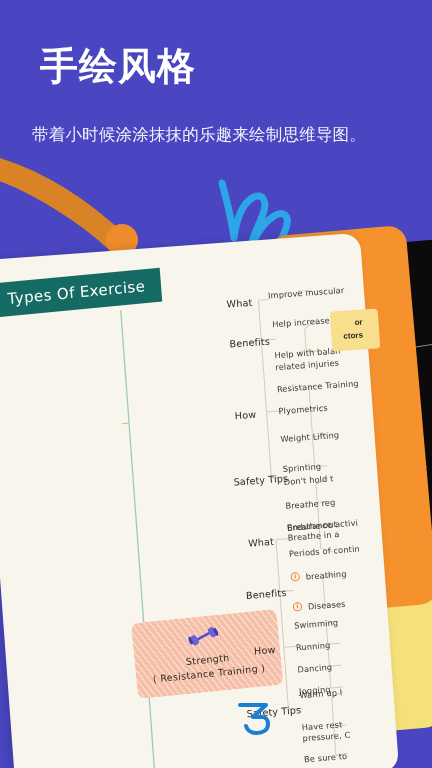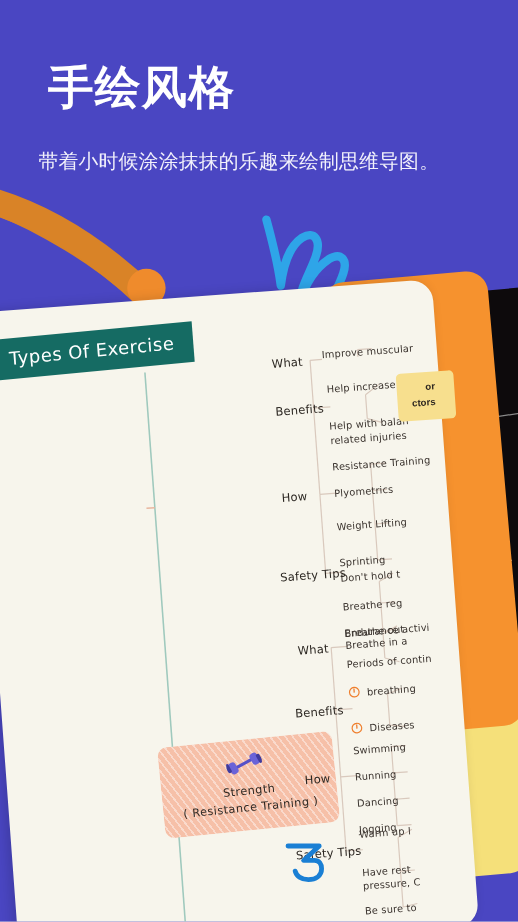--- a/index.html
+++ b/index.html
@@ -8,24 +8,24 @@
     background:#4a46c2;
     font-family:"Liberation Sans", sans-serif;
     overflow:hidden;
     position:relative;
   }
   .stage { position:absolute; inset:0; overflow:hidden; }
 
   
   .header { position:absolute; left:0; top:0; width:432px; z-index:40; }
   .title {
-    position:absolute; left:40px; top:56px;
+    position:absolute; left:40px; top:46px;
     font-size:38px; font-weight:bold; color:#ffffff;
     letter-spacing:1px; line-height:1.1;
-    font-family:Liberation Mono, monospace;
+    font-family:Liberation Sans, sans-serif;
   }
   .subtitle {
     position:absolute; left:32px; top:124px; width:380px;
     font-size:16.5px; color:#f2f1fb; letter-spacing:0.2px;
     font-family:"DejaVu Sans","Liberation Sans",sans-serif;
   }
 
   
   .deco { position:absolute; inset:0; z-index:5; pointer-events:none; }
 

